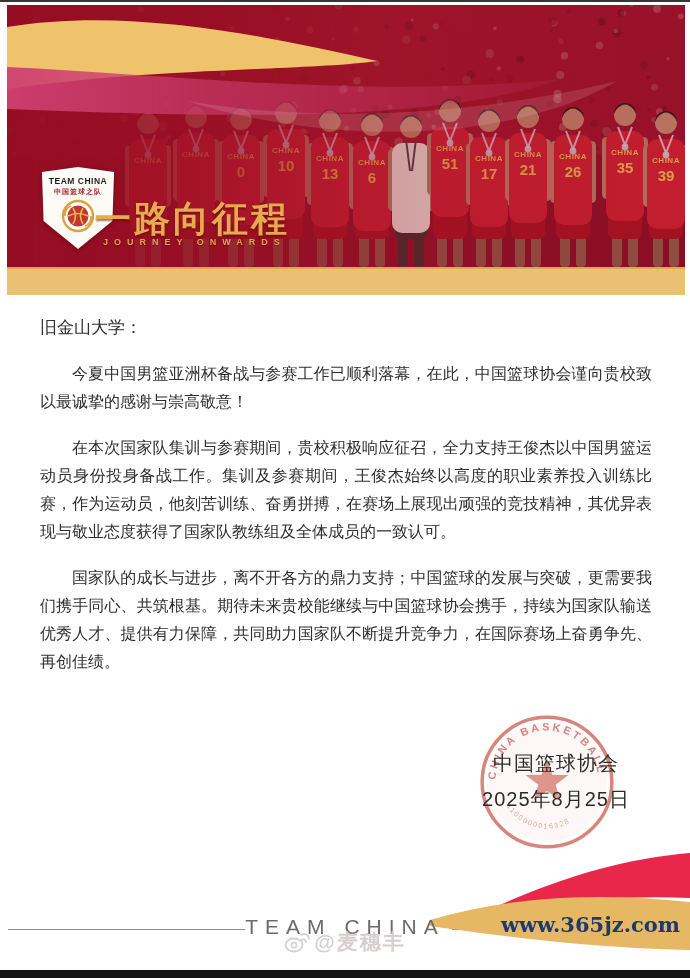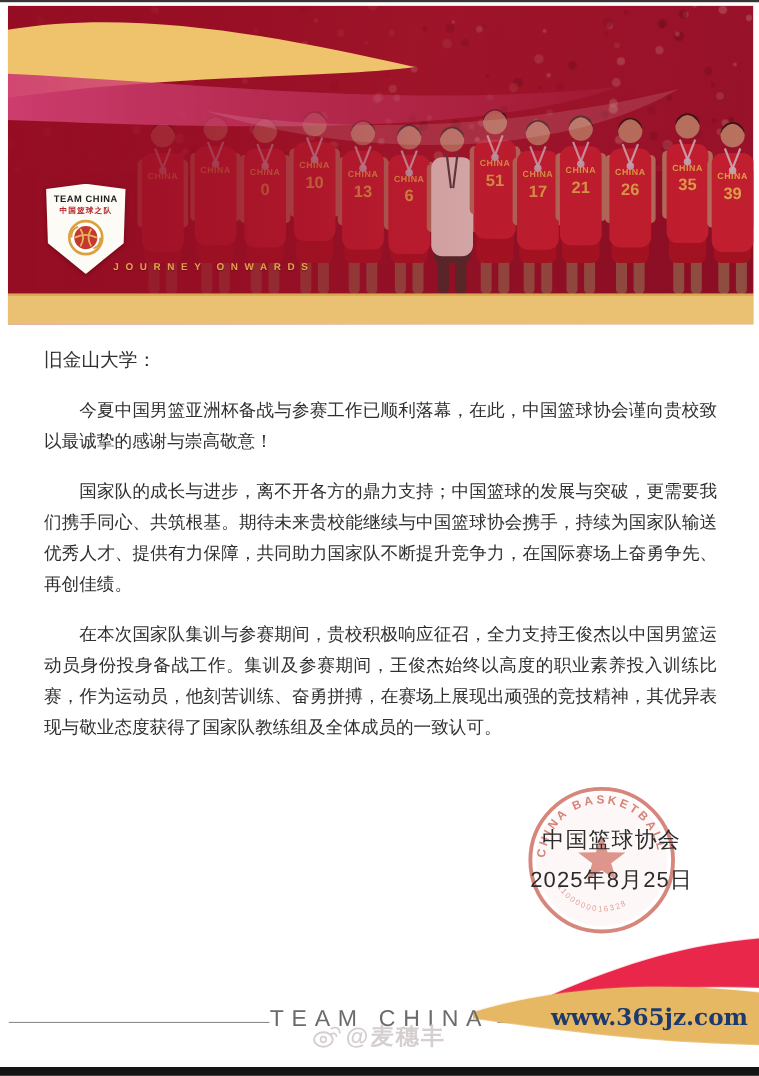--- a/index.html
+++ b/index.html
@@ -473,28 +473,29 @@
           <circle cx="17" cy="17" r="10.5" fill="#c3392f"></circle>
           <path d="M7,17 Q17,12 27,17" stroke="#e8b45a" stroke-width="1.6" fill="none"></path>
           <path d="M12,9 Q17,17 12,25" stroke="#e8b45a" stroke-width="1.6" fill="none"></path>
           <path d="M22,9 Q17,17 22,25" stroke="#e8b45a" stroke-width="1.6" fill="none"></path>
           <path d="M10,7 Q3,10 4,17" stroke="#d9a23f" stroke-width="1.8" fill="none"></path>
           <path d="M24,27 Q31,24 30,17" stroke="#d9a23f" stroke-width="1.8" fill="none"></path>
         </svg>
       </div>
     </div>
 
+    <div class="banner-title">一路向征程</div>
     <div class="banner-subtitle">JOURNEY ONWARDS</div>
   </div>
 
   <div class="letter">
     <div class="salutation">旧金山大学：</div>
     <p class="para">今夏中国男篮亚洲杯备战与参赛工作已顺利落幕，在此，中国篮球协会谨向贵校致以最诚挚的感谢与崇高敬意！</p>
+    <p class="para">在本次国家队集训与参赛期间，贵校积极响应征召，全力支持王俊杰以中国男篮运动员身份投身备战工作。集训及参赛期间，王俊杰始终以高度的职业素养投入训练比赛，作为运动员，他刻苦训练、奋勇拼搏，在赛场上展现出顽强的竞技精神，其优异表现与敬业态度获得了国家队教练组及全体成员的一致认可。</p>
     <p class="para">国家队的成长与进步，离不开各方的鼎力支持；中国篮球的发展与突破，更需要我们携手同心、共筑根基。期待未来贵校能继续与中国篮球协会携手，持续为国家队输送优秀人才、提供有力保障，共同助力国家队不断提升竞争力，在国际赛场上奋勇争先、再创佳绩。</p>
-    <p class="para">在本次国家队集训与参赛期间，贵校积极响应征召，全力支持王俊杰以中国男篮运动员身份投身备战工作。集训及参赛期间，王俊杰始终以高度的职业素养投入训练比赛，作为运动员，他刻苦训练、奋勇拼搏，在赛场上展现出顽强的竞技精神，其优异表现与敬业态度获得了国家队教练组及全体成员的一致认可。</p>
   </div>
 
   <svg class="seal" viewBox="0 0 136 136">
     <defs>
       <path id="arcTop" d="M18,68 A50,50 0 1,1 118,68" fill="none"></path>
       <path id="arcBottom" d="M26,86 A46,46 0 0,0 110,86" fill="none"></path>
     </defs>
     <circle cx="68" cy="68" r="63" fill="none" stroke="#c85a4c" stroke-width="3.4" opacity="0.8"></circle>
     <circle cx="68" cy="68" r="58" fill="#d8766a" opacity="0.06"></circle>
     <text font-size="10.5" font-weight="bold" fill="#c65a4c" opacity="0.8" letter-spacing="2.6">

